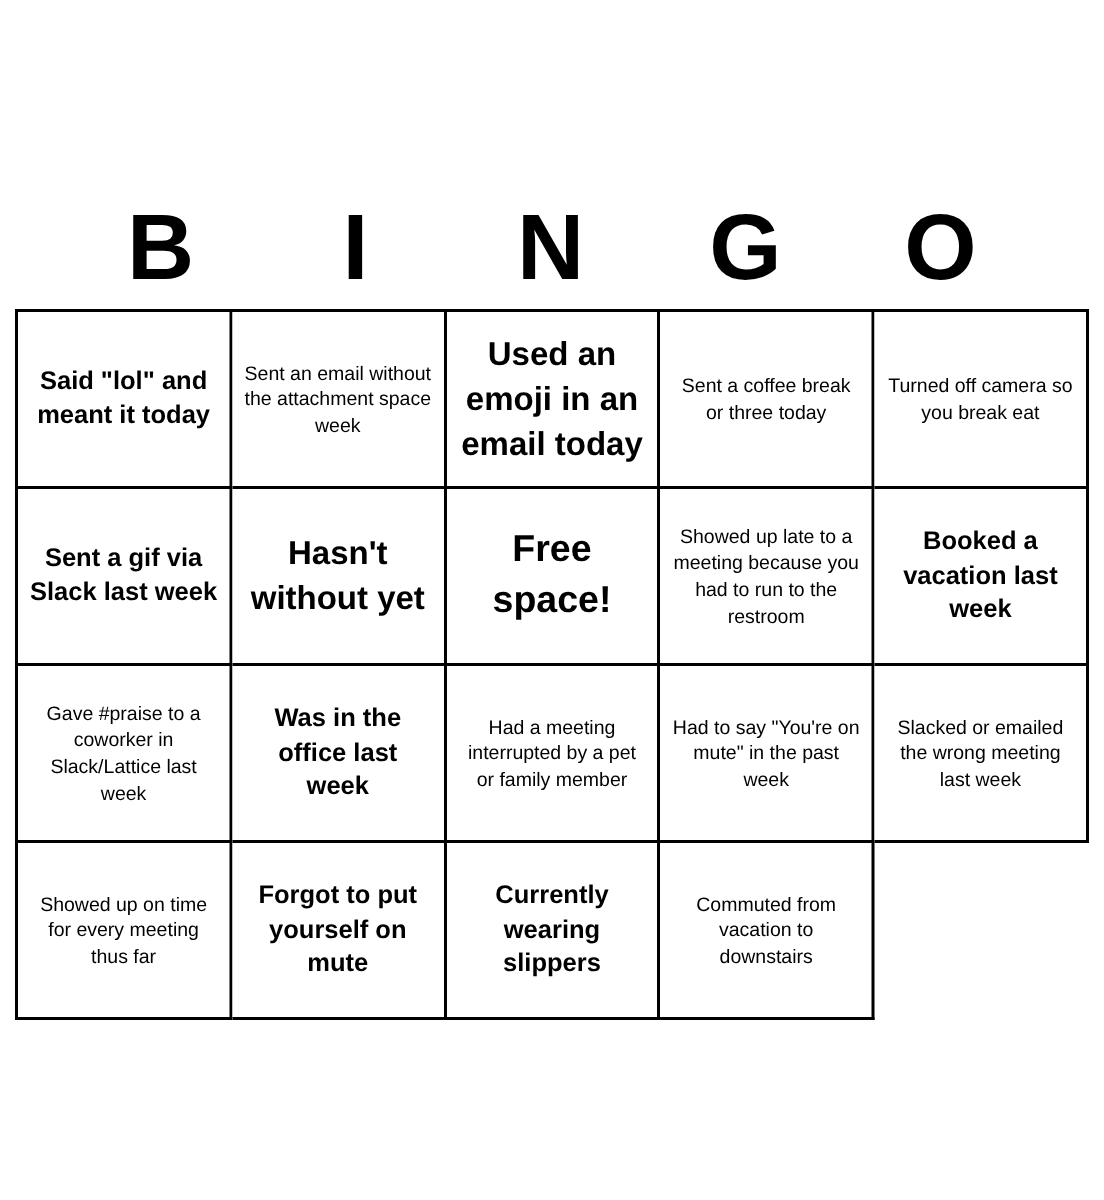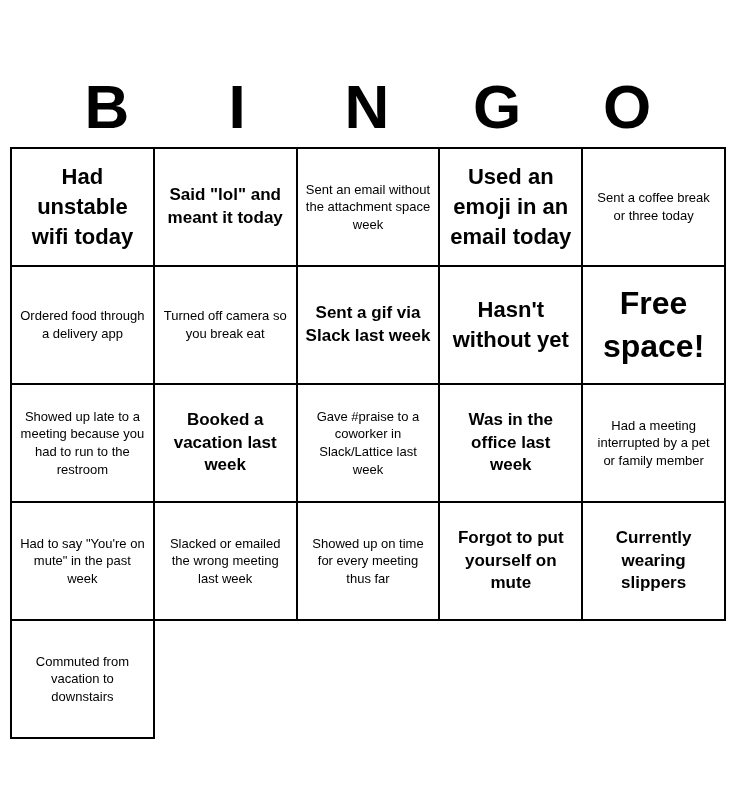--- a/index.html
+++ b/index.html
@@ -56,56 +56,50 @@
       font-weight: bold;
     }
     .bingo-cell.medium-text {
       font-size: 17px;
       font-weight: bold;
     }
     .bingo-cell.small-text {
       font-size: 13px;
     }
     .bingo-cell.free-space {
-      font-size: 32px;
+      font-size: 25px;
       font-weight: bold;
     }
     .cell-text {
       line-height: 1.35;
     }
   </style>
 </head>
 <body>
 
 <div class="bingo-container">
   <div class="bingo-title">
   <span class="bingo-letter">B</span>
       <span class="bingo-letter">I</span>
       <span class="bingo-letter">N</span>
       <span class="bingo-letter">G</span>
       <span class="bingo-letter">O</span>
     </div>
   <div class="bingo-grid">
-  <div class="bingo-cell large-text">
-        <span class="cell-text">Had unstable wifi today</span>
-      </div>
       <div class="bingo-cell medium-text">
         <span class="cell-text">Said "lol" and meant it today</span>
       </div>
       <div class="bingo-cell small-text">
         <span class="cell-text">Sent an email without the attachment space week</span>
       </div>
       <div class="bingo-cell large-text">
         <span class="cell-text">Used an emoji in an email today</span>
       </div>
       <div class="bingo-cell small-text">
         <span class="cell-text">Sent a coffee break or three today</span>
-      </div>
-      <div class="bingo-cell small-text">
-        <span class="cell-text">Ordered food through a delivery app</span>
       </div>
       <div class="bingo-cell small-text">
         <span class="cell-text">Turned off camera so you break eat</span>
       </div>
       <div class="bingo-cell medium-text">
         <span class="cell-text">Sent a gif via Slack last week</span>
       </div>
       <div class="bingo-cell large-text">
         <span class="cell-text">Hasn't without yet</span>
       </div>

